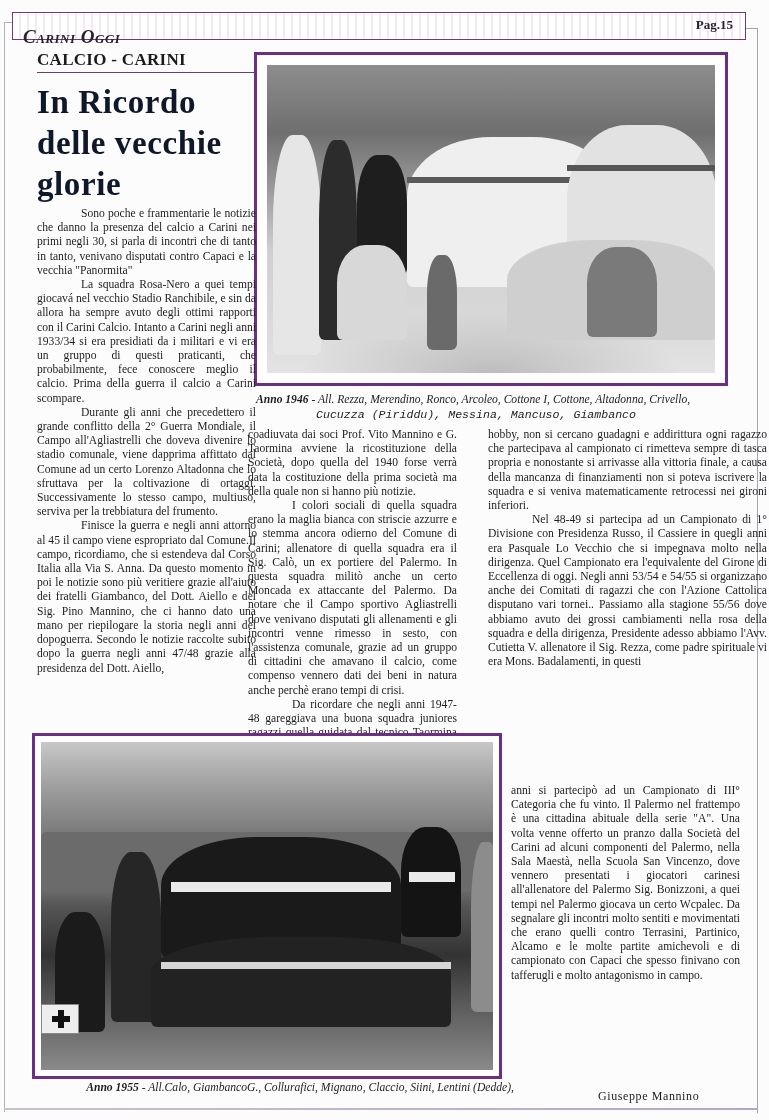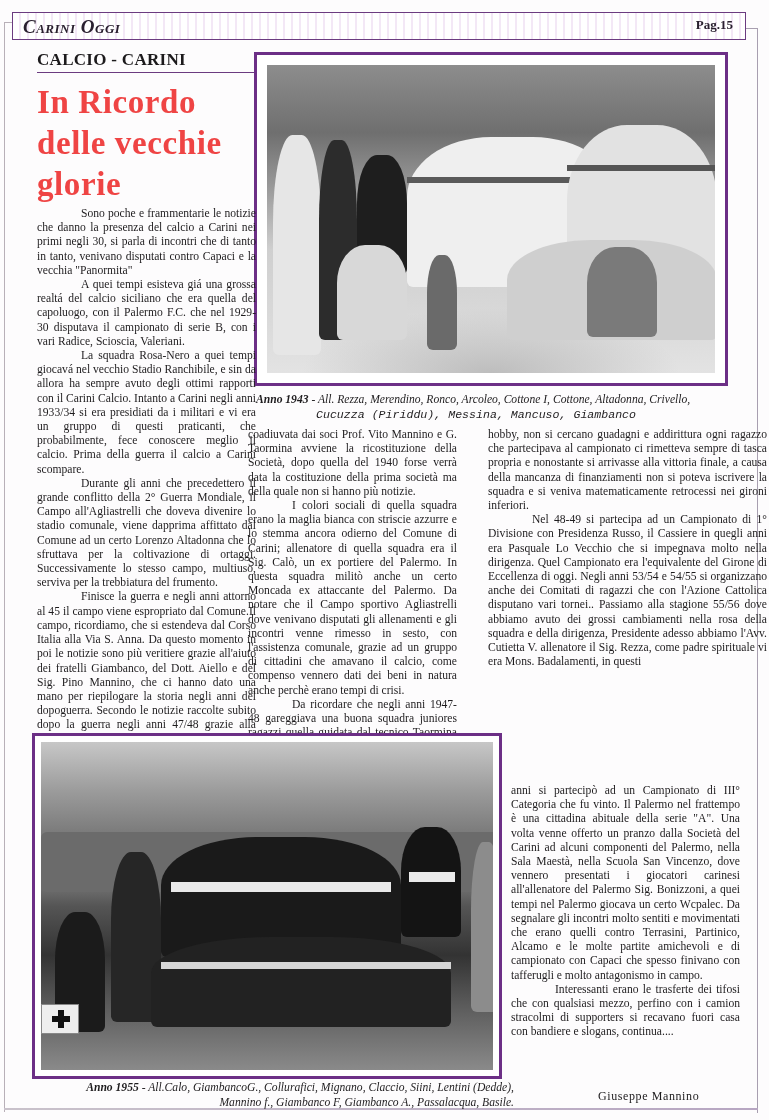--- a/index.html
+++ b/index.html
@@ -13,38 +13,38 @@
   .frame-top-r { position: absolute; left: 746px; top: 28px; width: 12px; height: 1px; background: #a89fb0; }
   .frame-bottom { position: absolute; left: 4px; top: 1108px; width: 754px; height: 2px; background: linear-gradient(90deg,#c9c2cb,#b7a6c2); }
 
   
   .masthead {
     position: absolute; left: 12px; top: 12px; width: 734px; height: 28px;
     border: 1.5px solid #6b3b80;
     background: repeating-linear-gradient(90deg, #fff 0 6px, #f3e8f6 6px 8px);
   }
   .masthead-title {
-    position: absolute; left: 10px; top: 3px;
+    position: absolute; left: 10px; top: 13px;
     font-family: "Liberation Serif", serif; font-style: italic; font-weight: bold;
     font-size: 19px; letter-spacing: 0.5px; color: #2a2030; font-variant: small-caps;
   }
   .masthead-page {
     position: absolute; right: 12px; top: 4px;
     font-family: "Liberation Serif", serif; font-weight: bold; font-size: 13px; color: #2a2030;
   }
 
   
   .section-label {
     position: absolute; left: 37px; top: 50px; width: 218px;
     font-weight: bold; font-size: 17px; letter-spacing: 0.3px;
     border-bottom: 1px solid #6b3b80; padding-bottom: 2px;
   }
   .headline {
     position: absolute; left: 37px; top: 82px; width: 220px;
-    font-weight: bold; font-size: 33px; line-height: 41px; letter-spacing: 0.6px; color: #ef4444;
+    font-weight: bold; font-size: 33px; line-height: 41px; letter-spacing: 0.6px; color: #0f172a;
   }
 
   
   .col {
     position: absolute; font-size: 11.6px; line-height: 14.2px;
     text-align: justify; color: #1e1c1e;
   }
   .col p { text-indent: 44px; }
   .col1 { left: 37px; top: 207px; width: 219px; }
   .col2 { left: 248px; top: 428px; width: 209px; }
@@ -109,46 +109,44 @@
     <div class="fig" style="left:140px;top:112px;width:210px;height:6px;background:#5a5a5a;border-radius:0;"></div>
     <div class="fig" style="left:300px;top:60px;width:150px;height:190px;background:#e2e2e2;"></div>
     <div class="fig" style="left:300px;top:100px;width:150px;height:6px;background:#555;border-radius:0;"></div>
     <div class="fig" style="left:70px;top:180px;width:70px;height:95px;background:#d8d8d8;"></div>
     <div class="fig" style="left:160px;top:190px;width:30px;height:95px;background:#6a6a6a;"></div>
     <div class="fig" style="left:240px;top:175px;width:210px;height:100px;background:#cfcfcf;"></div>
     <div class="fig" style="left:320px;top:182px;width:70px;height:90px;background:#7a7a7a;"></div>
   </div>
 </figure>
 <div class="caption caption1">
-  <b>Anno 1943</b><span> - All. Rezza, Merendino, Ronco, Arcoleo, Cottone I, Cottone, Altadonna, Crivello,</span>
+  <b>Anno 1946</b><span> - All. Rezza, Merendino, Ronco, Arcoleo, Cottone I, Cottone, Altadonna, Crivello,</span>
   <span class="cap-indent">Cucuzza (Piriddu), Messina, Mancuso, Giambanco</span>
 </div>
 
 <div class="col col1">
   <p>Sono poche e frammentarie le notizie che danno la presenza del calcio a Carini nei primi negli 30, si parla di incontri che di tanto in tanto, venivano disputati contro Capaci e la vecchia "Panormita"</p>
-  <p>A quei tempi esisteva giá una grossa realtá del calcio siciliano che era quella del capoluogo, con il Palermo F.C. che nel 1929-30 disputava il campionato di serie B, con i vari Radice, Scioscia, Valeriani.</p>
   <p>La squadra Rosa-Nero a quei tempi giocavá nel vecchio Stadio Ranchibile, e sin da allora ha sempre avuto degli ottimi rapporti con il Carini Calcio. Intanto a Carini negli anni  1933/34 si era presidiati da i militari e vi era un gruppo di questi praticanti, che probabilmente, fece conoscere meglio il calcio. Prima della guerra il calcio a Carini scompare.</p>
   <p>Durante gli anni che precedettero il grande conflitto della 2° Guerra Mondiale, il Campo all'Agliastrelli  che doveva divenire lo stadio comunale, viene dapprima affittato dal Comune ad un certo Lorenzo Altadonna che lo sfruttava per la coltivazione di ortaggi. Successivamente lo stesso campo, multiuso, serviva per la trebbiatura del frumento.</p>
   <p>Finisce la guerra e negli anni attorno al  45 il campo viene espropriato dal Comune.Il campo, ricordiamo, che si estendeva dal Corso Italia alla Via S. Anna. Da questo momento in poi le notizie sono più veritiere grazie all'aiuto dei fratelli Giambanco, del Dott. Aiello e del Sig. Pino Mannino, che ci hanno dato una mano per riepilogare la storia negli anni del dopoguerra. Secondo le notizie raccolte subito dopo la guerra negli anni 47/48 grazie alla presidenza del Dott. Aiello,</p>
 </div>
 
 <div class="col col2">
   <p style="text-indent:0">coadiuvata dai soci Prof. Vito Mannino e G. Taormina avviene la ricostituzione della Società, dopo quella del 1940 forse verrà data la costituzione della prima società ma della quale non si hanno più notizie.</p>
   <p>I colori sociali di quella squadra erano la maglia bianca con striscie azzurre e lo stemma ancora odierno del Comune di Carini; allenatore di quella squadra era il Sig. Calò, un ex portiere del Palermo. In questa squadra militò anche un certo Moncada ex attaccante del Palermo. Da notare che il Campo sportivo Agliastrelli dove venivano disputati gli allenamenti e gli incontri venne rimesso in sesto,  con l'assistenza comunale,  grazie ad un gruppo di cittadini che amavano il calcio, come compenso vennero dati dei beni in natura anche perchè erano tempi di crisi.</p>
   <p>Da ricordare che negli anni 1947-48 gareggiava una buona squadra juniores ragazzi quella guidata dal tecnico Taormina G. In questi anni, il calcio è un</p>
 </div>
 
 <div class="col col3">
   <p style="text-indent:0">hobby, non si cercano guadagni e addirittura ogni ragazzo che partecipava al campionato ci rimetteva sempre di tasca propria e nonostante si arrivasse alla vittoria finale, a causa della mancanza di finanziamenti  non si poteva iscrivere la squadra e si veniva matematicamente retrocessi nei gironi inferiori.</p>
   <p>Nel 48-49 si partecipa ad un Campionato di 1° Divisione con Presidenza Russo, il Cassiere in quegli anni era Pasquale Lo Vecchio che si impegnava molto nella dirigenza. Quel Campionato era l'equivalente del Girone di Eccellenza di oggi. Negli anni 53/54 e 54/55 si organizzano anche dei Comitati di ragazzi che con l'Azione Cattolica disputano vari tornei.. Passiamo alla stagione 55/56 dove abbiamo avuto dei grossi cambiamenti nella rosa della squadra e della dirigenza, Presidente adesso abbiamo l'Avv. Cutietta V. allenatore il Sig. Rezza, come padre spirituale vi era Mons. Badalamenti,  in questi</p>
 </div>
 
 <div class="col col4">
   <p style="text-indent:0">anni si partecipò ad un Campionato di III° Categoria che fu vinto. Il Palermo nel frattempo è una cittadina abituale della serie "A". Una volta venne offerto un pranzo dalla Società del Carini ad alcuni componenti del Palermo, nella Sala  Maestà, nella Scuola San Vincenzo, dove vennero presentati i giocatori carinesi all'allenatore del Palermo Sig. Bonizzoni, a quei tempi nel Palermo giocava un certo Wcpalec. Da segnalare gli incontri molto sentiti e movimentati che erano quelli contro Terrasini, Partinico, Alcamo e le molte partite amichevoli e di campionato con Capaci che spesso finivano con tafferugli e molto antagonismo in campo.</p>
-  <p>Interessanti erano le trasferte dei tifosi che con qualsiasi mezzo, perfino con i camion stracolmi di supporters si recavano fuori casa con bandiere e slogans, continua....</p>
 </div>
 
 <div class="signature">Giuseppe Mannino</div>
 
 <figure class="photo photo2">
   <div class="photo-inner">
     <div class="fig" style="left:0;top:90px;width:460px;height:60px;background:#6b6b6b;border-radius:6px;"></div>
     <div class="fig" style="left:70px;top:110px;width:50px;height:170px;background:#262626;"></div>
     <div class="fig" style="left:120px;top:95px;width:240px;height:120px;background:#1a1a1a;"></div>
     <div class="fig" style="left:130px;top:140px;width:220px;height:10px;background:#e9e9e9;border-radius:0;"></div>
@@ -157,14 +155,13 @@
     <div class="fig" style="left:150px;top:210px;width:230px;height:40px;background:#eeeeee;border-radius:4px;"></div>
     <div class="fig" style="left:110px;top:195px;width:300px;height:90px;background:#222;"></div>
     <div class="fig" style="left:120px;top:220px;width:290px;height:7px;background:#d6d6d6;border-radius:0;"></div>
     <div class="fig" style="left:430px;top:100px;width:30px;height:170px;background:#8c8c8c;"></div>
     <div class="fig" style="left:14px;top:170px;width:50px;height:120px;background:#1b1b1b;"></div>
     <div class="cross-box"></div>
   </div>
 </figure>
 <div class="caption caption2">
   <b>Anno 1955</b><span> - All.Calo, GiambancoG., Collurafici, Mignano, Claccio, Siini, Lentini (Dedde),</span>
-  <span class="cap2-indent">Mannino f., Giambanco F, Giambanco A., Passalacqua, Basile.</span>
 </div>
 
 </body></html>

